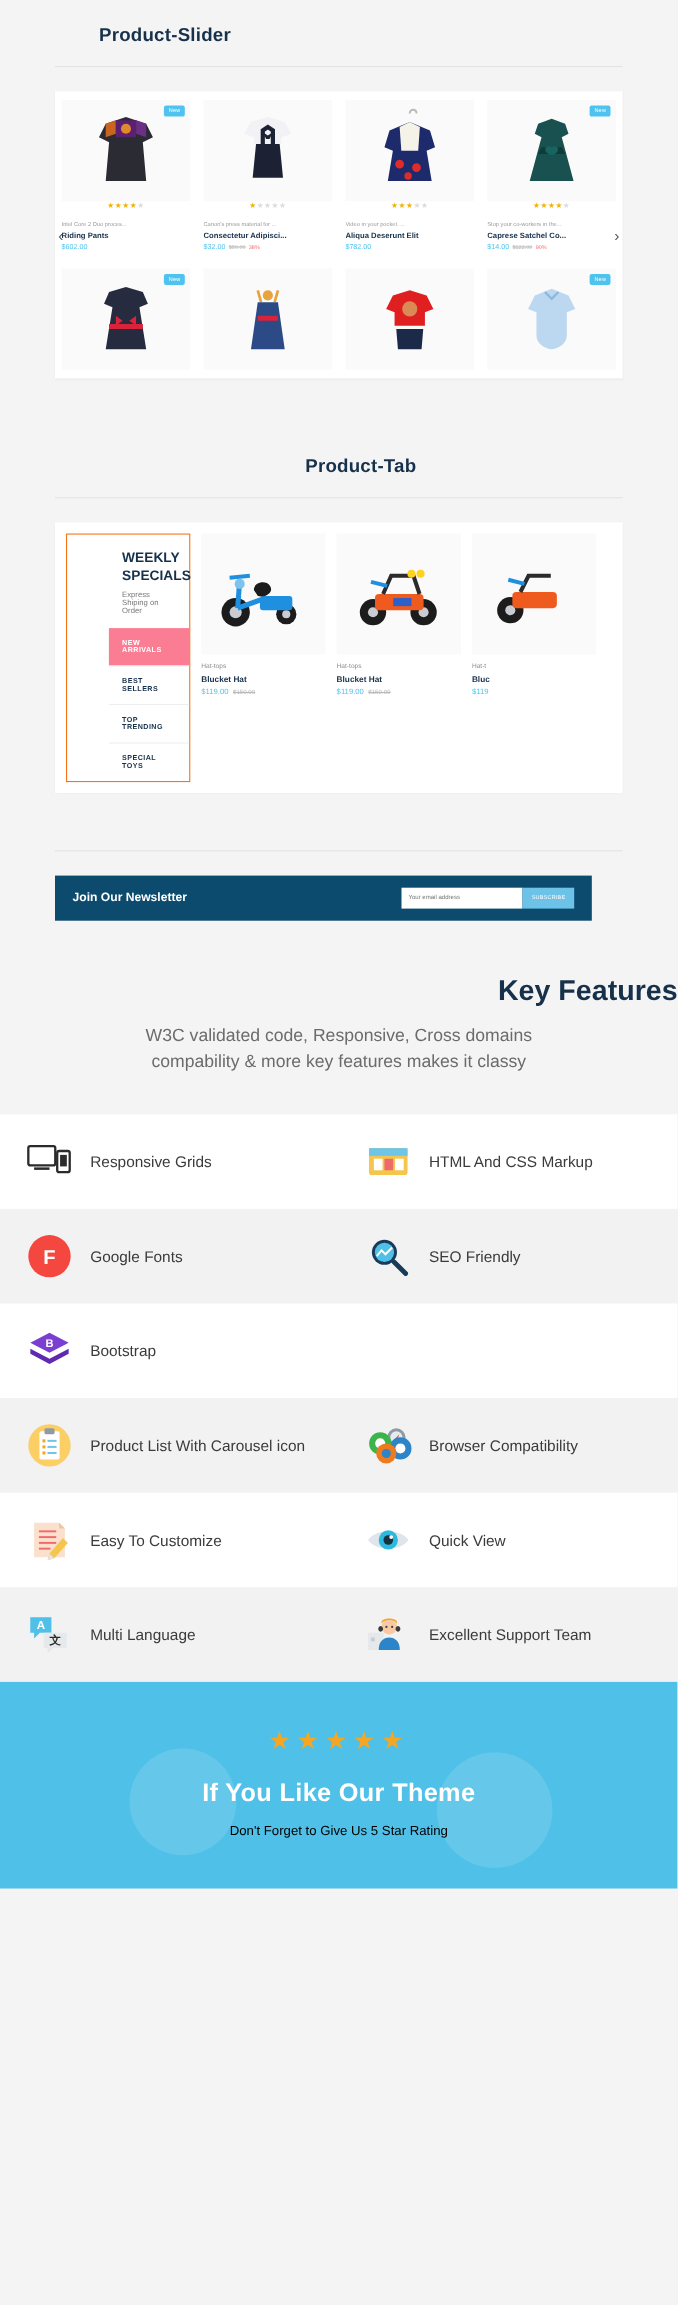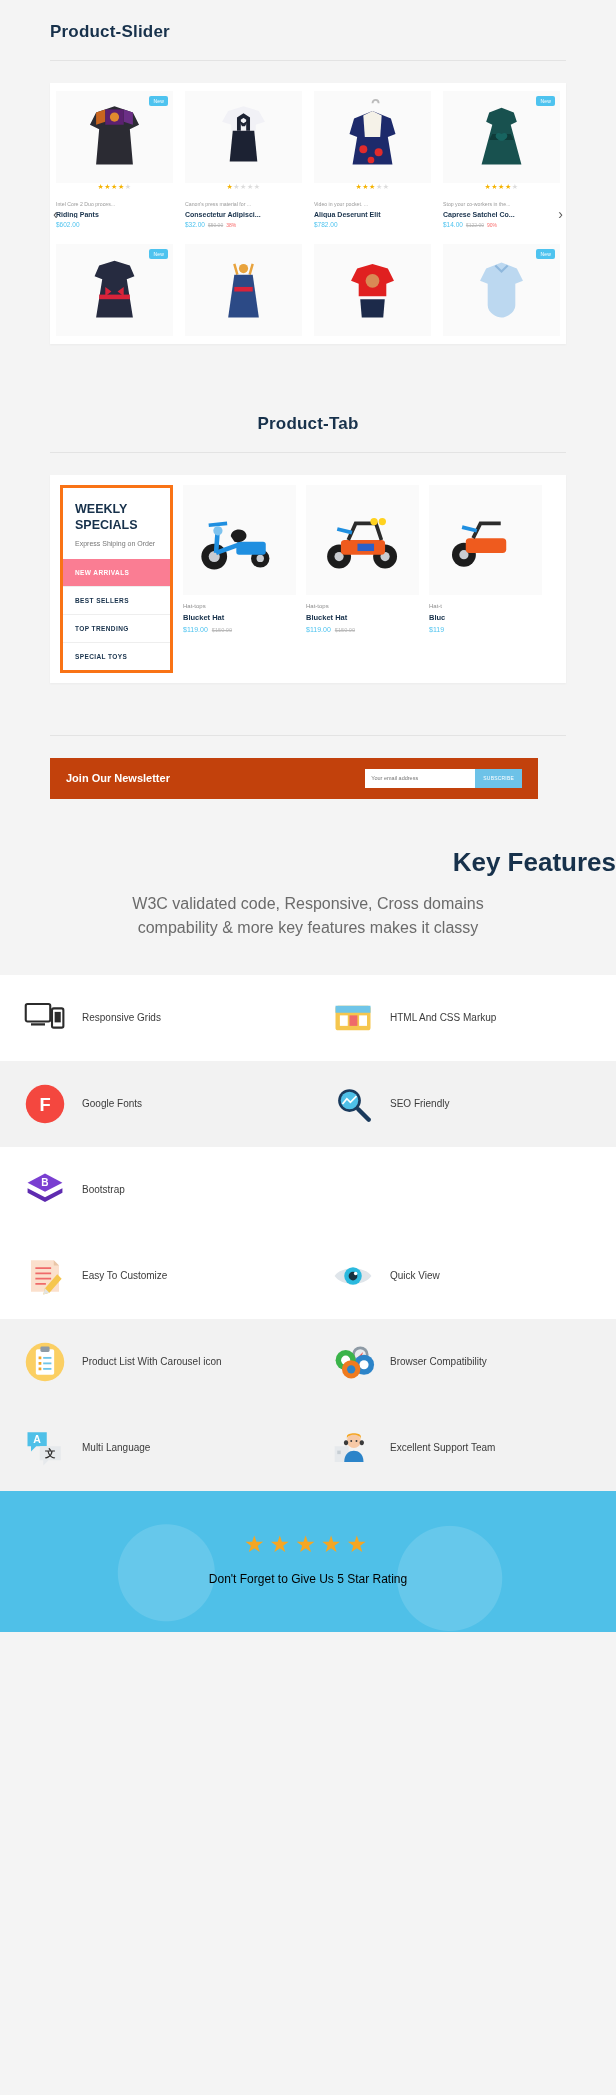--- a/index.html
+++ b/index.html
@@ -14,20 +14,21 @@
   .wrap { width: 616px; position: relative; }
 
   
   .sec { padding: 0 50px; }
   .sec-head {
     font-size: 17px;
     font-weight: bold;
     letter-spacing: .2px;
     color: #17314b;
     padding-top: 22px;
+    margin-left: 40px;
   }
   .sec-head.right { text-align: center; font-size: 17px; }
   .rule { border-bottom: 1px solid #e3e3e3; margin-top: 18px; }
 
   
   .slider-box {
     background: #fff;
     margin: 22px 50px 0 50px;
     position: relative;
     box-shadow: 0 1px 2px rgba(0,0,0,.04);
@@ -67,42 +68,42 @@
 
   
   .tab-box {
     background: #fff;
     margin: 22px 50px 0 50px;
     display: flex;
     padding: 10px;
     box-shadow: 0 1px 2px rgba(0,0,0,.04);
     overflow: hidden;
   }
-  .tab-left { width: 113px; flex: 0 0 113px; border: 3px solid #f97316; }
+  .tab-left { width: 113px; flex: 0 0 113px; border: 1px solid #f97316; padding-left: 38px; }
   .wk-head { padding: 14px 12px 12px 12px; }
   .wk-title { font-size: 12.5px; font-weight: bold; line-height: 1.25; color: #17314b; }
   .wk-sub { font-size: 7px; color: #777; margin-top: 6px; }
   .tab-item {
     font-size: 6.5px; font-weight: bold; letter-spacing: .4px;
     color: #17314b; padding: 10px 12px; border-top: 1px solid #eee;
     cursor: pointer;
   }
   .tab-item.active { background: #fa7d93; color: #fff; border-top: none; }
   .tab-right { display: flex; flex: 1; min-width: 0; }
   .tcard { width: 113px; flex: 0 0 113px; margin-left: 10px; }
   .tthumb { background: #fafafa; height: 110px; display:flex; align-items:center; justify-content:center; }
   .tdesc { font-size: 6px; color: #8d8d8d; margin-top: 8px; }
   .tname { font-size: 7.5px; font-weight: bold; color: #17314b; margin-top: 4px; }
   .tprice { margin-top: 4px; font-size: 7px; color: #4ec3ef; }
   .told { color: #b9b9b9; text-decoration: line-through; font-size: 5.6px; margin-left: 4px; }
 
   
   .nl-bar {
     margin: 22px 78px 0 50px;
-    background: #c2410c;
+    background: #0c4a6e;
     display: flex; align-items: center; justify-content: space-between;
     padding: 11px 16px;
   }
   .nl-title { color: #fff; font-size: 11px; font-weight: bold; }
   .nl-form { display: flex; }
   .nl-input {
     border: none; background: #fff; width: 110px; height: 19px;
     font-size: 5.5px; color: #9a9a9a; padding: 0 6px;
     font-family: "Liberation Sans", sans-serif;
   }
@@ -123,21 +124,21 @@
   }
   .kf-list { margin-top: 34px; }
   .kf-row { display: flex; }
   .kf-row.alt { background: #f2f2f2; }
   .kf-row.plain { background: #ffffff; }
   .kf-cell {
     width: 50%; display: flex; align-items: center; gap: 14px;
     padding: 20px 14px 20px 22px; min-height: 84px;
   }
   .kf-icon { width: 46px; height: 46px; flex: 0 0 46px; display:flex; align-items:center; justify-content:center; }
-  .kf-label { font-size: 10px; color: #3b3b3b; line-height: 1.35; }
+  .kf-label { font-size: 14px; color: #3b3b3b; line-height: 1.35; }
 
   
   .rb {
     background: #4fc0e8; text-align: center; padding: 40px 0 46px 0;
     position: relative; overflow: hidden;
   }
   .rb-ghost {
     position: absolute; inset: 0; opacity: .13;
     background:
       radial-gradient(circle at 27% 58%, #ffffff 0 48px, transparent 49px),
@@ -428,50 +429,20 @@
           <div class="kf-icon">
             <svg viewBox="0 0 48 48" width="44" height="44">
               <path d="M24 6 L43 16 L24 26 L5 16 Z" fill="#7a3fd1"></path>
               <path d="M5 22 L24 32 L43 22 L43 27 L24 37 L5 27 Z" fill="#5e2bb0"></path>
               <text x="24" y="20" font-family="Liberation Sans, sans-serif" font-size="11" font-weight="bold" fill="#ffffff" text-anchor="middle">B</text>
             </svg>
           </div>
           <div class="kf-label">Bootstrap</div>
         </div>
       </div>
-      <div class="kf-row plain">
-        <div class="kf-cell">
-          <div class="kf-icon">
-            <svg viewBox="0 0 48 48" width="42" height="42">
-              <path d="M8 6 H34 L40 12 V42 H8 Z" fill="#fbe0cd"></path>
-              <path d="M34 6 L40 12 H34 Z" fill="#e9c6a8"></path>
-              <g fill="#ef6a6a">
-                <rect x="13" y="14" width="18" height="2"></rect>
-                <rect x="13" y="20" width="18" height="2"></rect>
-                <rect x="13" y="26" width="18" height="2"></rect>
-                <rect x="13" y="32" width="12" height="2"></rect>
-              </g>
-              <path d="M24 38 L38 22 L43 27 L29 43 L22 45 Z" fill="#f5c64e"></path>
-              <path d="M22 45 L24 38 L29 43 Z" fill="#e3e3e3"></path>
-            </svg>
-          </div>
-          <div class="kf-label">Easy To Customize</div>
-        </div>
-        <div class="kf-cell">
-          <div class="kf-icon">
-            <svg viewBox="0 0 48 48" width="42" height="42">
-              <path d="M3 24 C11 12 37 12 45 24 C37 36 11 36 3 24 Z" fill="#dfe5ea"></path>
-              <circle cx="24" cy="24" r="10" fill="#2bb9de"></circle>
-              <circle cx="24" cy="24" r="5" fill="#17313f"></circle>
-              <circle cx="27" cy="21" r="2" fill="#ffffff"></circle>
-            </svg>
-          </div>
-          <div class="kf-label">Quick View</div>
-        </div>
-      </div>
       <div class="kf-row alt">
         <div class="kf-cell">
           <div class="kf-icon">
             <svg viewBox="0 0 48 48" width="44" height="44">
               <circle cx="24" cy="24" r="21" fill="#fbcf63"></circle>
               <rect x="14" y="10" width="20" height="28" rx="2" fill="#ffffff"></rect>
               <rect x="19" y="7" width="10" height="6" rx="1.5" fill="#8e9aa5"></rect>
               <g fill="#f5a623">
                 <rect x="17" y="18" width="3" height="3"></rect>
                 <rect x="17" y="24" width="3" height="3"></rect>
@@ -496,20 +467,50 @@
               <circle cx="36" cy="27" r="5" fill="#ffffff"></circle>
               <circle cx="16" cy="22" r="11" fill="#3bb44a"></circle>
               <circle cx="16" cy="22" r="5" fill="#ffffff"></circle>
               <circle cx="22" cy="32" r="10" fill="#ef7b1f"></circle>
               <circle cx="22" cy="32" r="4.5" fill="#2c84c9"></circle>
             </svg>
           </div>
           <div class="kf-label">Browser Compatibility</div>
         </div>
       </div>
+      <div class="kf-row plain">
+        <div class="kf-cell">
+          <div class="kf-icon">
+            <svg viewBox="0 0 48 48" width="42" height="42">
+              <path d="M8 6 H34 L40 12 V42 H8 Z" fill="#fbe0cd"></path>
+              <path d="M34 6 L40 12 H34 Z" fill="#e9c6a8"></path>
+              <g fill="#ef6a6a">
+                <rect x="13" y="14" width="18" height="2"></rect>
+                <rect x="13" y="20" width="18" height="2"></rect>
+                <rect x="13" y="26" width="18" height="2"></rect>
+                <rect x="13" y="32" width="12" height="2"></rect>
+              </g>
+              <path d="M24 38 L38 22 L43 27 L29 43 L22 45 Z" fill="#f5c64e"></path>
+              <path d="M22 45 L24 38 L29 43 Z" fill="#e3e3e3"></path>
+            </svg>
+          </div>
+          <div class="kf-label">Easy To Customize</div>
+        </div>
+        <div class="kf-cell">
+          <div class="kf-icon">
+            <svg viewBox="0 0 48 48" width="42" height="42">
+              <path d="M3 24 C11 12 37 12 45 24 C37 36 11 36 3 24 Z" fill="#dfe5ea"></path>
+              <circle cx="24" cy="24" r="10" fill="#2bb9de"></circle>
+              <circle cx="24" cy="24" r="5" fill="#17313f"></circle>
+              <circle cx="27" cy="21" r="2" fill="#ffffff"></circle>
+            </svg>
+          </div>
+          <div class="kf-label">Quick View</div>
+        </div>
+      </div>
       <div class="kf-row alt">
         <div class="kf-cell">
           <div class="kf-icon">
             <svg viewBox="0 0 48 48" width="42" height="42">
               <path d="M4 6 H26 V22 H14 L8 28 V22 H4 Z" fill="#4fc0e8"></path>
               <text x="15" y="18" font-family="Liberation Sans, sans-serif" font-size="12" font-weight="bold" fill="#ffffff" text-anchor="middle">A</text>
               <path d="M18 22 H42 V38 H28 L22 44 V38 H18 Z" fill="#e6e9ec"></path>
               <text x="30" y="34" font-family="Liberation Sans, sans-serif" font-size="12" font-weight="bold" fill="#2b2b2b" text-anchor="middle">文</text>
             </svg>
           </div>
@@ -530,17 +531,18 @@
           </div>
           <div class="kf-label">Excellent Support Team</div>
         </div>
       </div>
     </div>
 
   <div class="rb">
     <div class="rb-ghost"></div>
     <div class="rb-inner">
       <div class="rb-stars">★★★★★</div>
+      <div class="rb-title">If You Like Our Theme</div>
       <div class="rb-sub">Don't Forget to Give Us 5 Star Rating</div>
     </div>
   </div>
 
 </div>
 
 </body></html>

